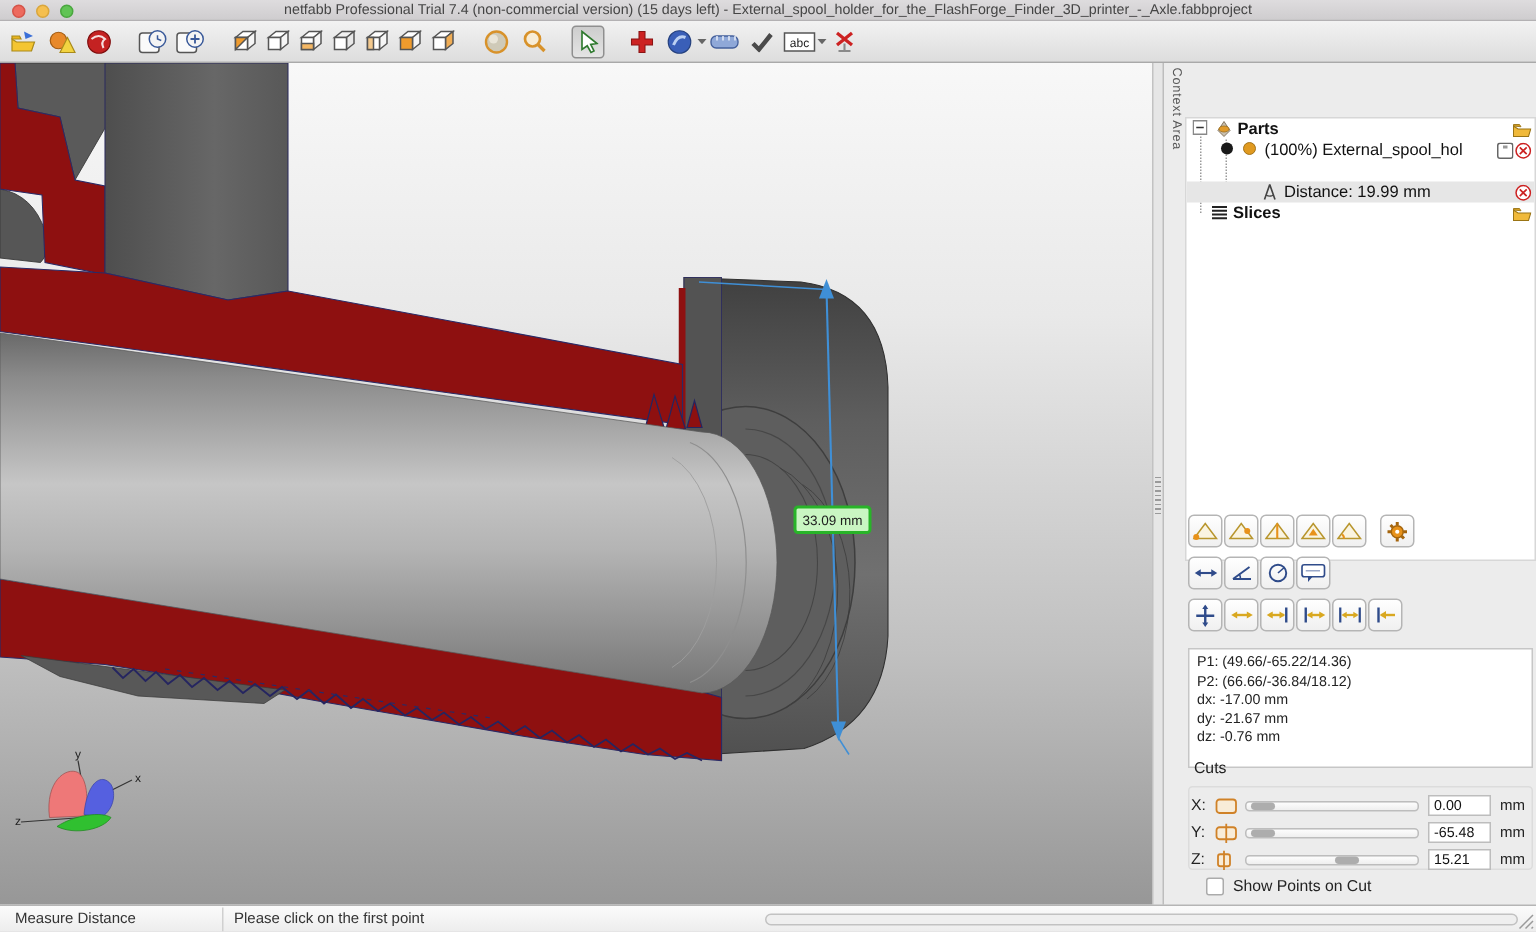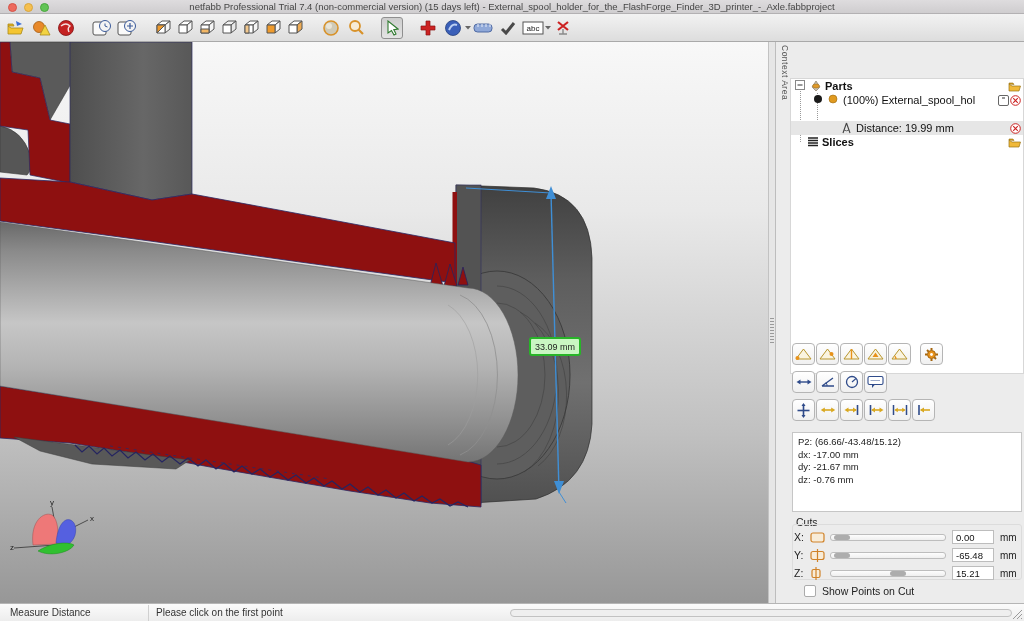--- a/index.html
+++ b/index.html
@@ -56,21 +56,21 @@
   .toolrow { position:absolute; left:2px; display:flex; }
   .pbtn { width:23px; height:22px; background:linear-gradient(#ffffff,#f0f0f0);
     border:1px solid #b5b5b5; border-radius:4px; display:flex; align-items:center;
     justify-content:center; margin-right:1px; }
   .pgap { width:8px; }
 
   .infobox { position:absolute; top:390px; left:16px; width:230px; height:80px;
     background:#ffffff; border:1px solid #c6c6c6; font-size:9.5px; color:#222;
     padding:3px 0 0 5px; line-height:12.5px; }
 
-  .cuts-title { position:absolute; top:474px; left:20px; font-size:10.5px; color:#222; }
+  .cuts-title { position:absolute; top:464px; left:20px; font-size:10.5px; color:#222; }
   .cuts-box { position:absolute; top:482px; left:16px; width:230px; height:56px;
     border:1px solid #dcdcdc; border-radius:3px; }
   .cutrow { position:absolute; left:18px; width:228px; height:16px; display:flex; align-items:center; }
   .cutrow .axis { font-size:10.5px; color:#222; width:14px; }
   .cutrow .cicon { width:20px; display:flex; justify-content:center; }
   .cutrow .track { position:relative; width:116px; height:7px; background:linear-gradient(#fdfdfd,#efefef);
     border:1px solid #bdbdbd; border-radius:3px; margin:0 6px 0 2px; }
   .cutrow .thumb { position:absolute; top:0; width:16px; height:5px; background:#adadad; border-radius:2.5px; }
   .cutrow .field { width:42px; height:14px; background:#fff; border:1px solid #bdbdbd;
     font-size:9.5px; color:#111; text-align:left; padding:1px 3px; }
@@ -574,21 +574,22 @@
           <svg width="16" height="12">
               <line x1="3" y1="1" x2="3" y2="11" stroke="#2f4b8a" stroke-width="1.6"></line>
               <line x1="5" y1="6" x2="14" y2="6" stroke="#d9a820" stroke-width="1.6"></line>
               <polygon points="3.8,6 8,3.4 8,8.6" fill="#d9a820"></polygon>
             </svg>
         </span>
       </div>
     </div>
 
     <div class="infobox">
-      <div>P2: (66.66/-43.48/15.12)</div>
+      <div>P1: (49.66/-65.22/14.36)</div>
+      <div>P2: (66.66/-36.84/18.12)</div>
       <div>dx: -17.00 mm</div>
       <div>dy: -21.67 mm</div>
       <div>dz: -0.76 mm</div>
     </div>
 
     <div class="cuts-title">Cuts</div>
     <div class="cuts-box"></div>
 
     <div class="cutrow" style="top:487px;">
       <span class="axis">X:</span>

